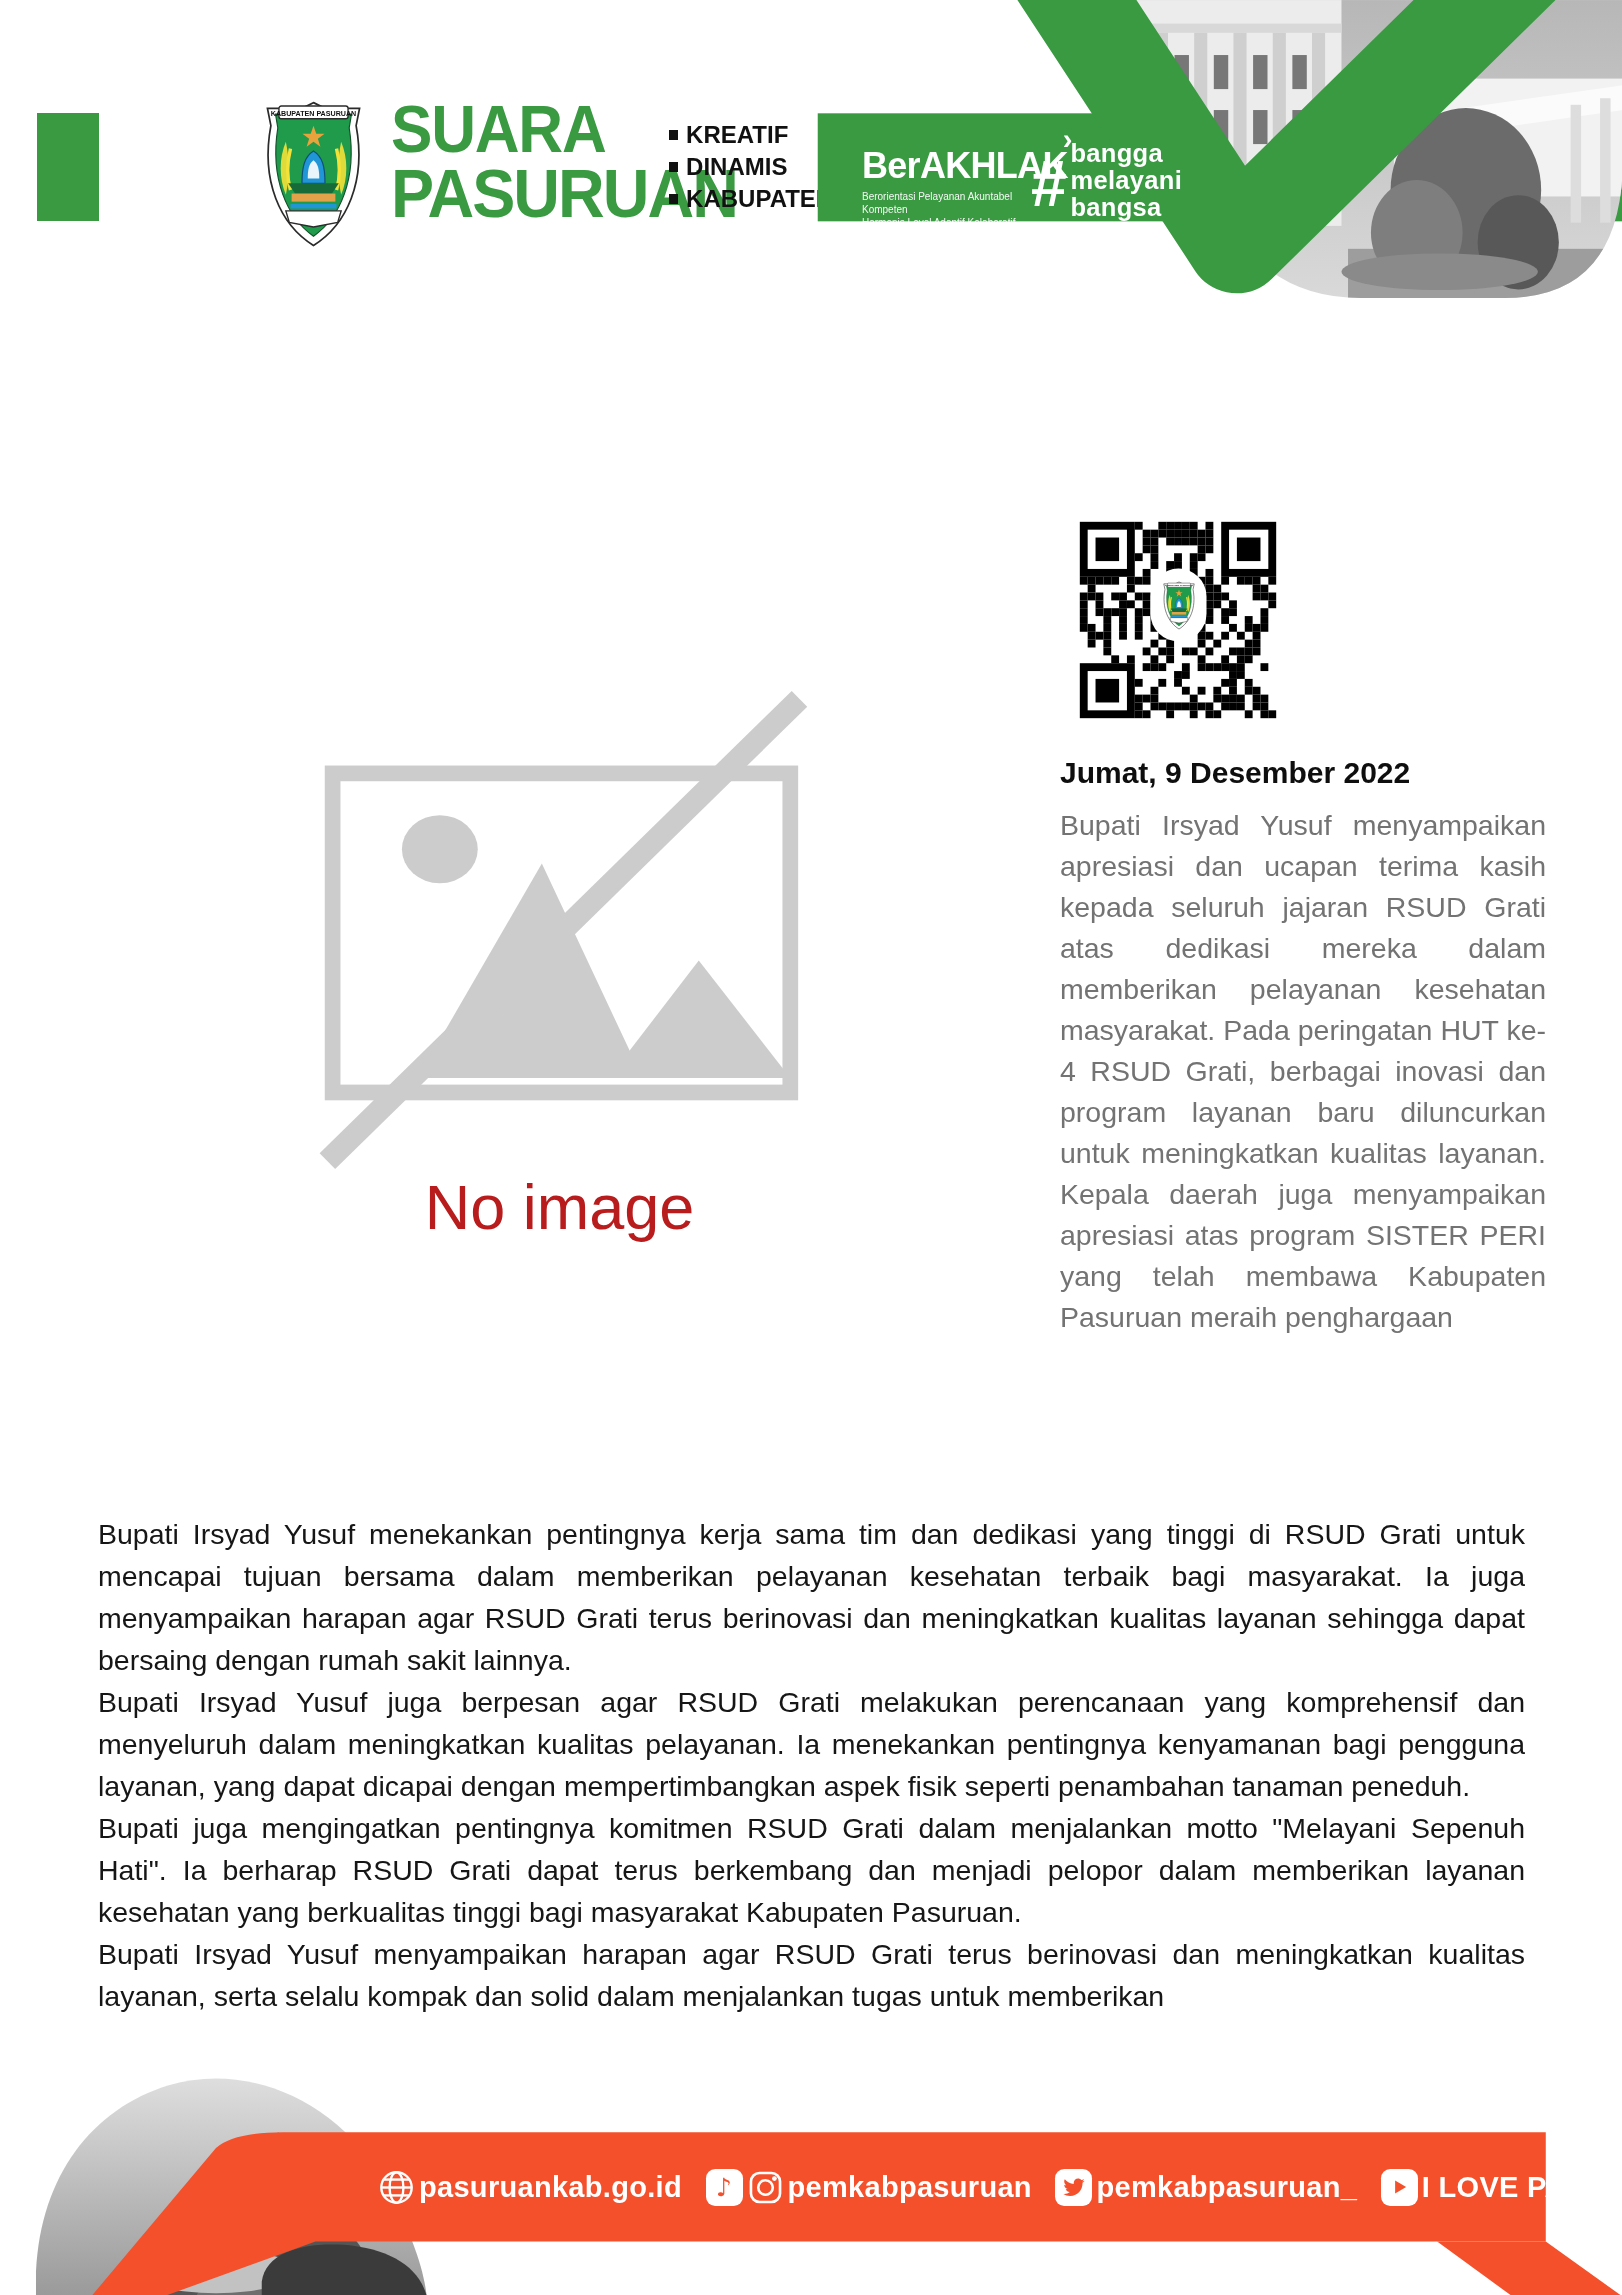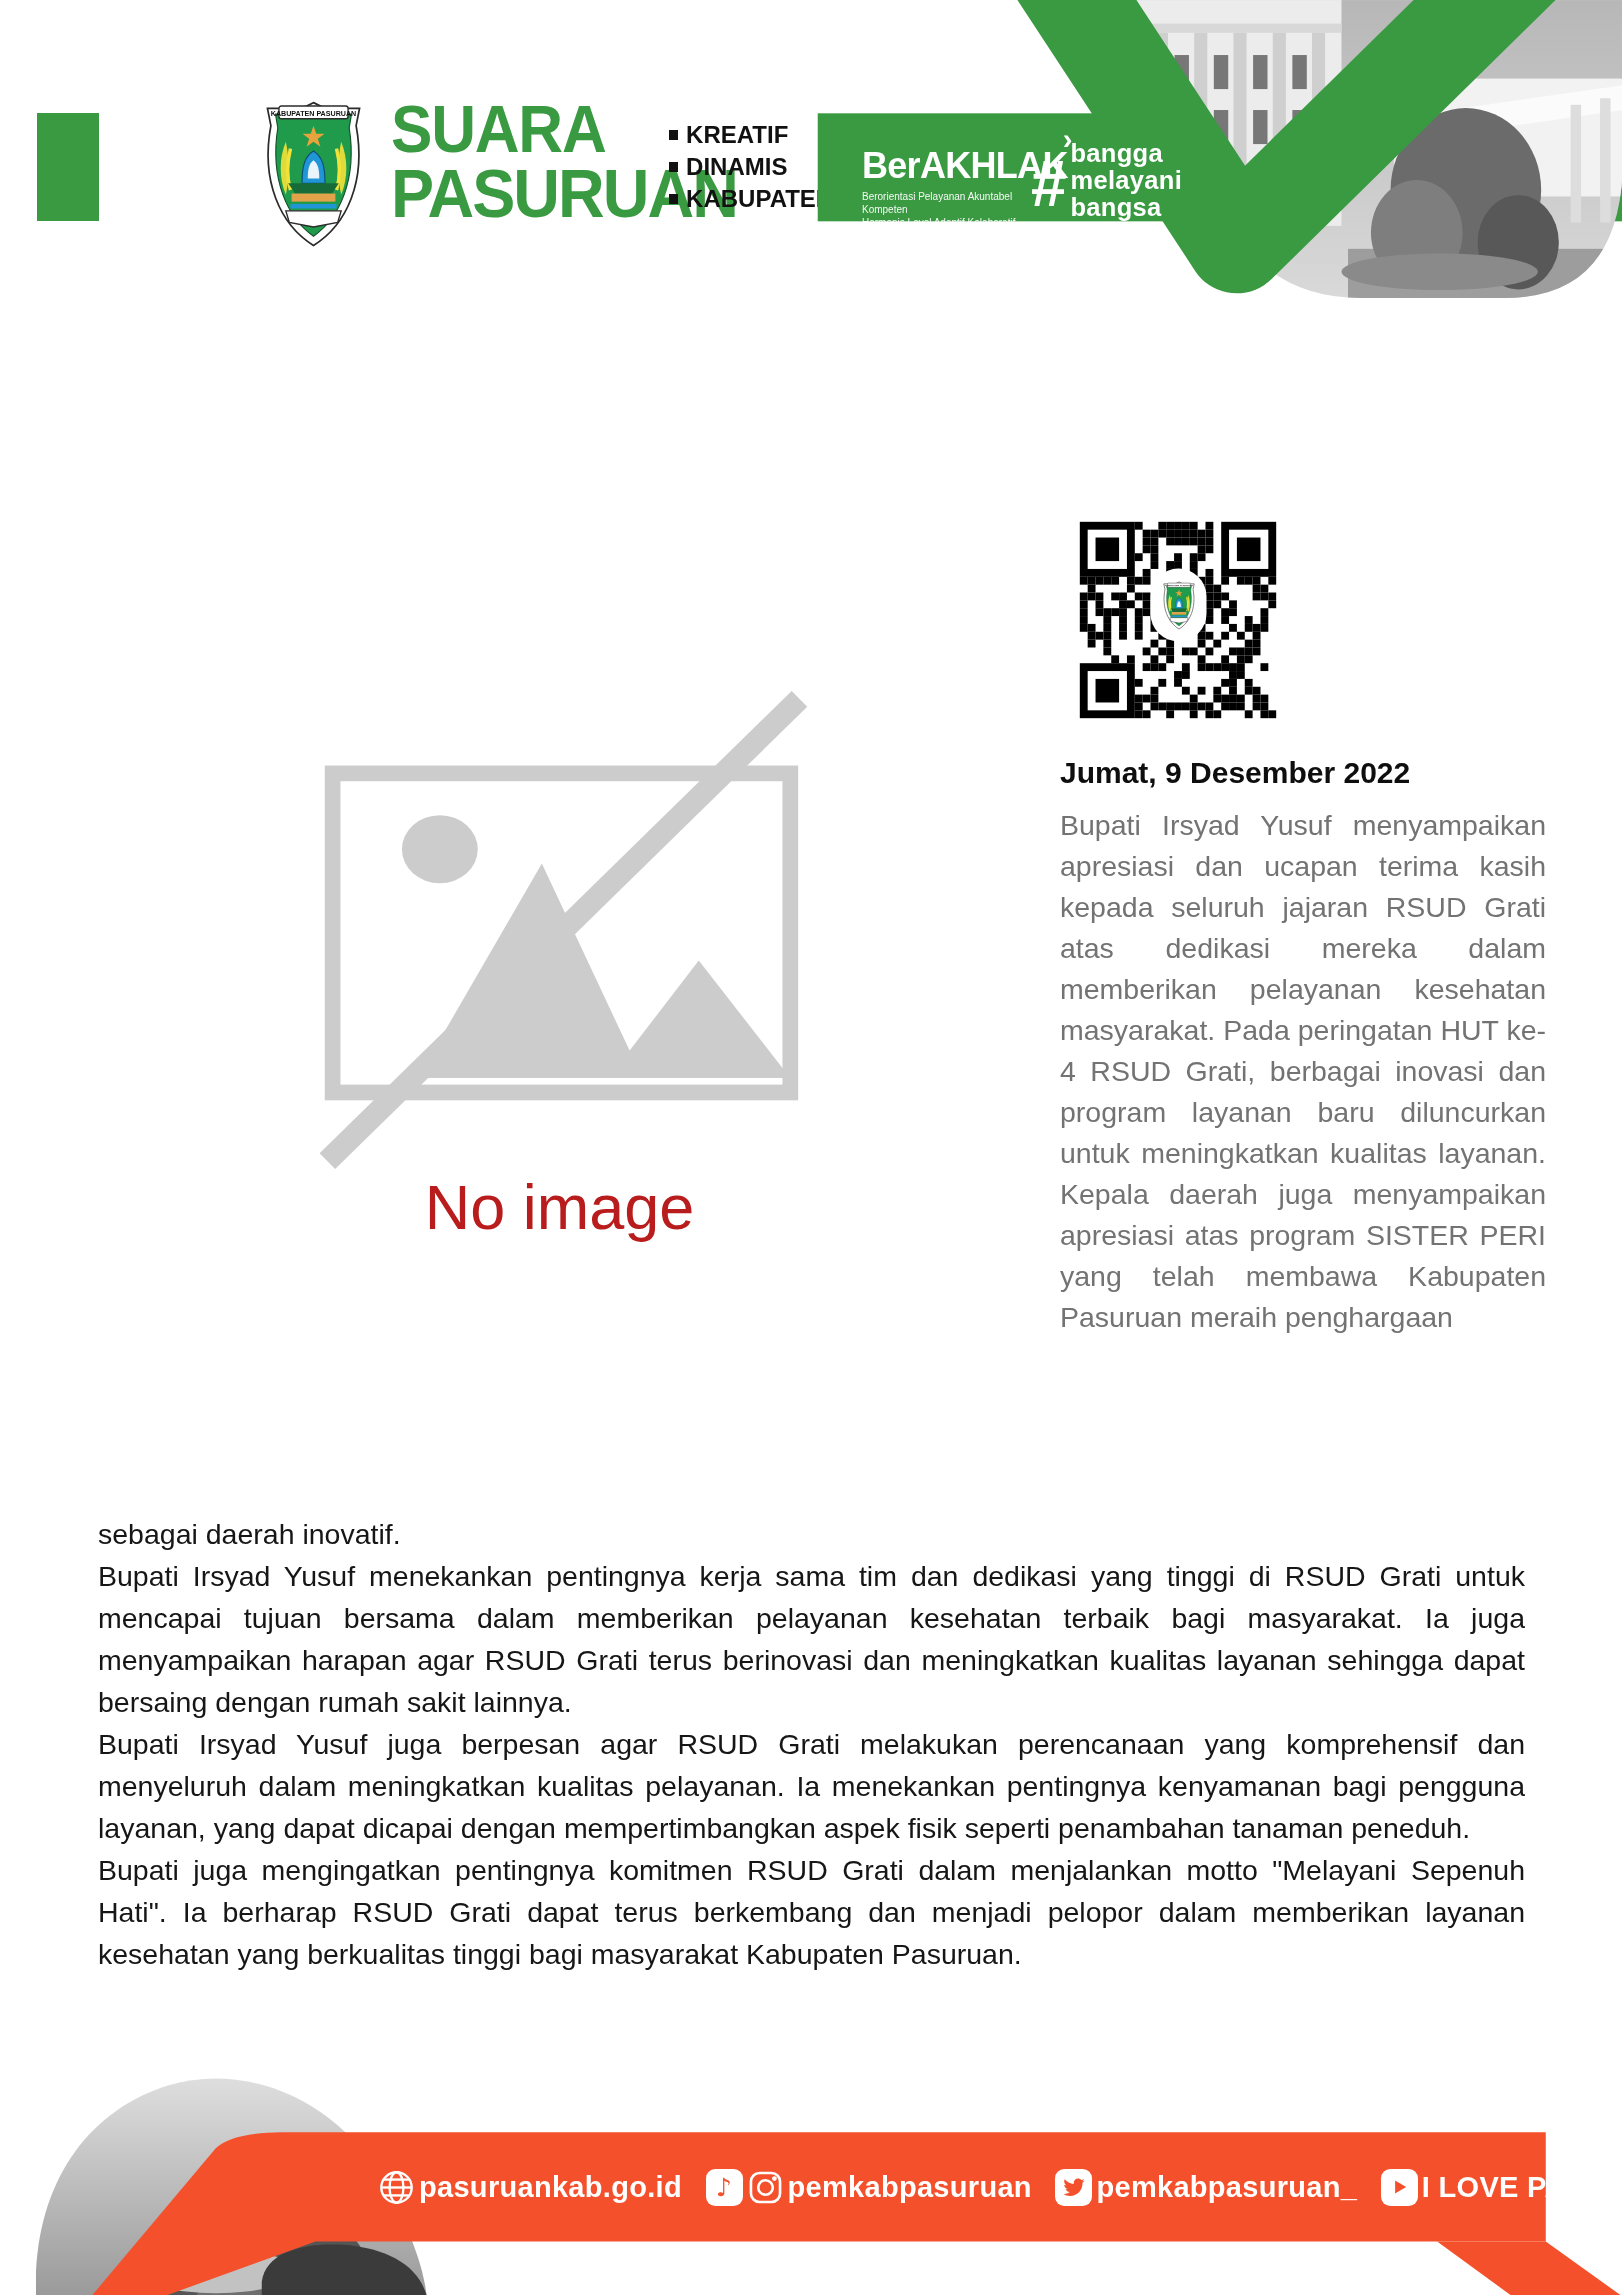--- a/index.html
+++ b/index.html
@@ -434,24 +434,24 @@
   <g fill="#cccccc">
     <ellipse cx="212" cy="268" rx="58" ry="52"></ellipse>
     <polygon points="178,618 368,290 522,618"></polygon>
     <polygon points="470,618 608,438 748,618"></polygon>
   </g>
   <line x1="40" y1="745" x2="762" y2="38" stroke="#cccccc" stroke-width="34"></line>
 </svg>
 <div class="abs noimg-label">No image</div>
 
 <div class="abs body-text">
-  <p>sebagai daerah inovatif.</p>
   <p>Bupati Irsyad Yusuf menekankan pentingnya kerja sama tim dan dedikasi yang tinggi di RSUD Grati untuk mencapai tujuan bersama dalam memberikan pelayanan kesehatan terbaik bagi masyarakat. Ia juga menyampaikan harapan agar RSUD Grati terus berinovasi dan meningkatkan kualitas layanan sehingga dapat bersaing dengan rumah sakit lainnya.</p>
   <p>Bupati Irsyad Yusuf juga berpesan agar RSUD Grati melakukan perencanaan yang komprehensif dan menyeluruh dalam meningkatkan kualitas pelayanan. Ia menekankan pentingnya kenyamanan bagi pengguna layanan, yang dapat dicapai dengan mempertimbangkan aspek fisik seperti penambahan tanaman peneduh.</p>
   <p>Bupati juga mengingatkan pentingnya komitmen RSUD Grati dalam menjalankan motto "Melayani Sepenuh Hati". Ia berharap RSUD Grati dapat terus berkembang dan menjadi pelopor dalam memberikan layanan kesehatan yang berkualitas tinggi bagi masyarakat Kabupaten Pasuruan.</p>
+  <p>Bupati Irsyad Yusuf menyampaikan harapan agar RSUD Grati terus berinovasi dan meningkatkan kualitas layanan, serta selalu kompak dan solid dalam menjalankan tugas untuk memberikan</p>
 </div>
 
 <svg class="abs ftr-svg" viewBox="0 0 2480 368">
   <defs>
     <linearGradient id="domeG" x1="0" y1="0" x2="0" y2="1">
       <stop offset="0" stop-color="#dedede"></stop>
         <stop offset="1" stop-color="#9a9a9a"></stop>
     </linearGradient>
   </defs>
   <g>

